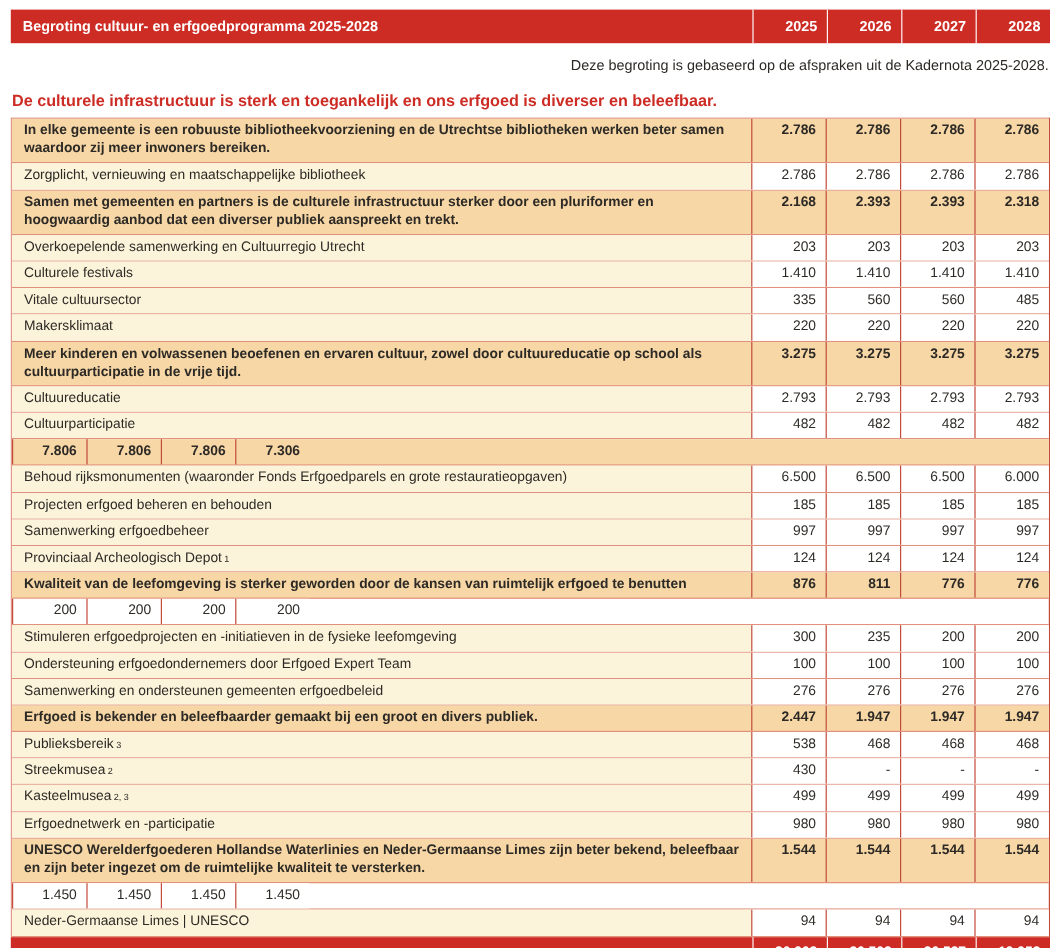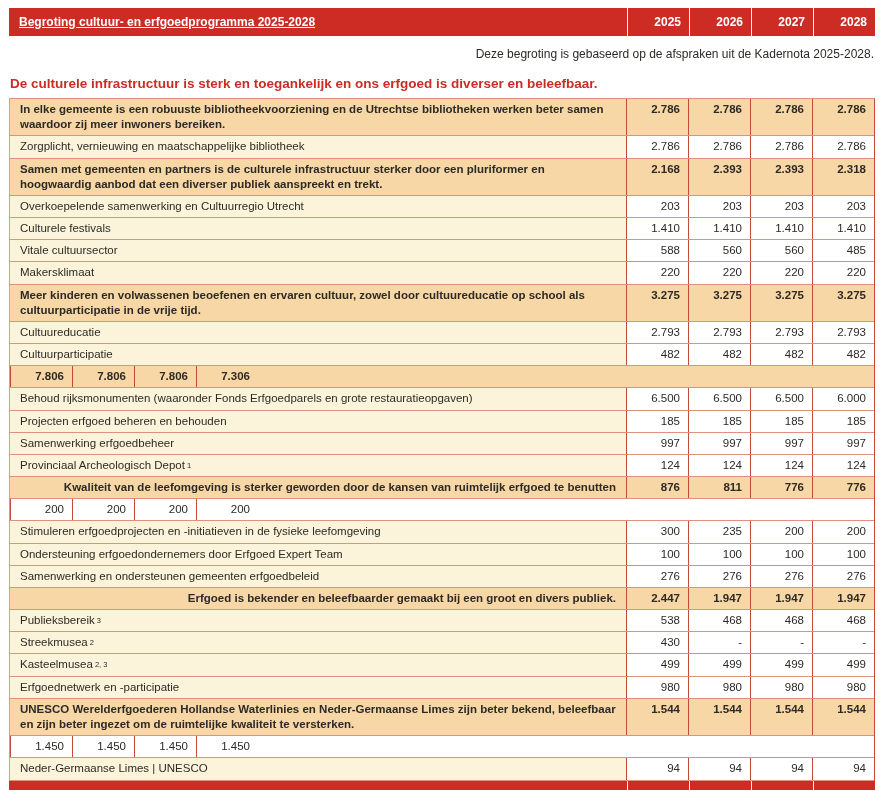--- a/index.html
+++ b/index.html
@@ -9,21 +9,21 @@
     font-family:"Liberation Sans", sans-serif; color:#2d2a26;
     -webkit-font-smoothing:antialiased;
   }
   .page { padding:8px 9px 0 9px; }
 
   
   .thead {
     display:flex; align-items:stretch; background:#cd2c25; color:#ffffff;
     height:28px; font-weight:bold; font-size:12px;
   }
-  .thead .title { flex:1; display:flex; align-items:center; padding-left:10px;text-decoration:underline; }
+  .thead .title { flex:1; display:flex; align-items:center; padding-left:10px; }
   .thead .ycell, .tfoot .ycell {
     width:62px; display:flex; align-items:center; justify-content:flex-end;
     padding-right:8px; border-left:1.5px solid rgba(255,255,255,0.95);
   }
 
   .intro { font-size:12px; margin:11px 1px 15px 16px;text-align:right; }
   .section-heading { color:#cd2c25; font-weight:bold; font-size:13.5px; margin:0 1px 7px 1px; }
 
   
   .btable {
@@ -37,21 +37,21 @@
     display:flex; align-items:center;
   }
   .row .num {
     width:62px; padding:3px 8px; font-size:11.5px; line-height:1.32;
     border-left:1.5px solid #c24b3c;
     display:flex; justify-content:flex-end; align-items:flex-start;
   }
   .row.detail .label { background:#fcf4da; }
   .row.detail .num { background:#ffffff; }
   .row.summary { background:#f7d7a6; font-weight:bold; }
-  .row.summary .label { align-items:flex-start;justify-content:flex-end; }
+  .row.summary .label { align-items:flex-start; }
   sup { font-size:7.5px; line-height:0; margin-left:2px; }
 
   
   .tfoot {
     display:flex; align-items:stretch; background:#cd2c25; color:#ffffff;
     height:27px; font-weight:bold; font-size:11.5px;
   }
   .tfoot .spacer { flex:1; }
 </style>
 </head>
@@ -119,21 +119,21 @@
     <div class="num">1.410</div>
     <div class="num">1.410</div>
     <div class="num">1.410</div>
     <div class="num">1.410</div>
   </div>
 
   <div class="row detail">
     <div class="label">
           <span class="lbl-text">Vitale cultuursector</span>
         </div>
-    <div class="num">588</div>
+    <div class="num">335</div>
     <div class="num">560</div>
     <div class="num">560</div>
     <div class="num">485</div>
   </div>
 
   <div class="row detail">
     <div class="label">
           <span class="lbl-text">Makersklimaat</span>
         </div>
     <div class="num">220</div>

